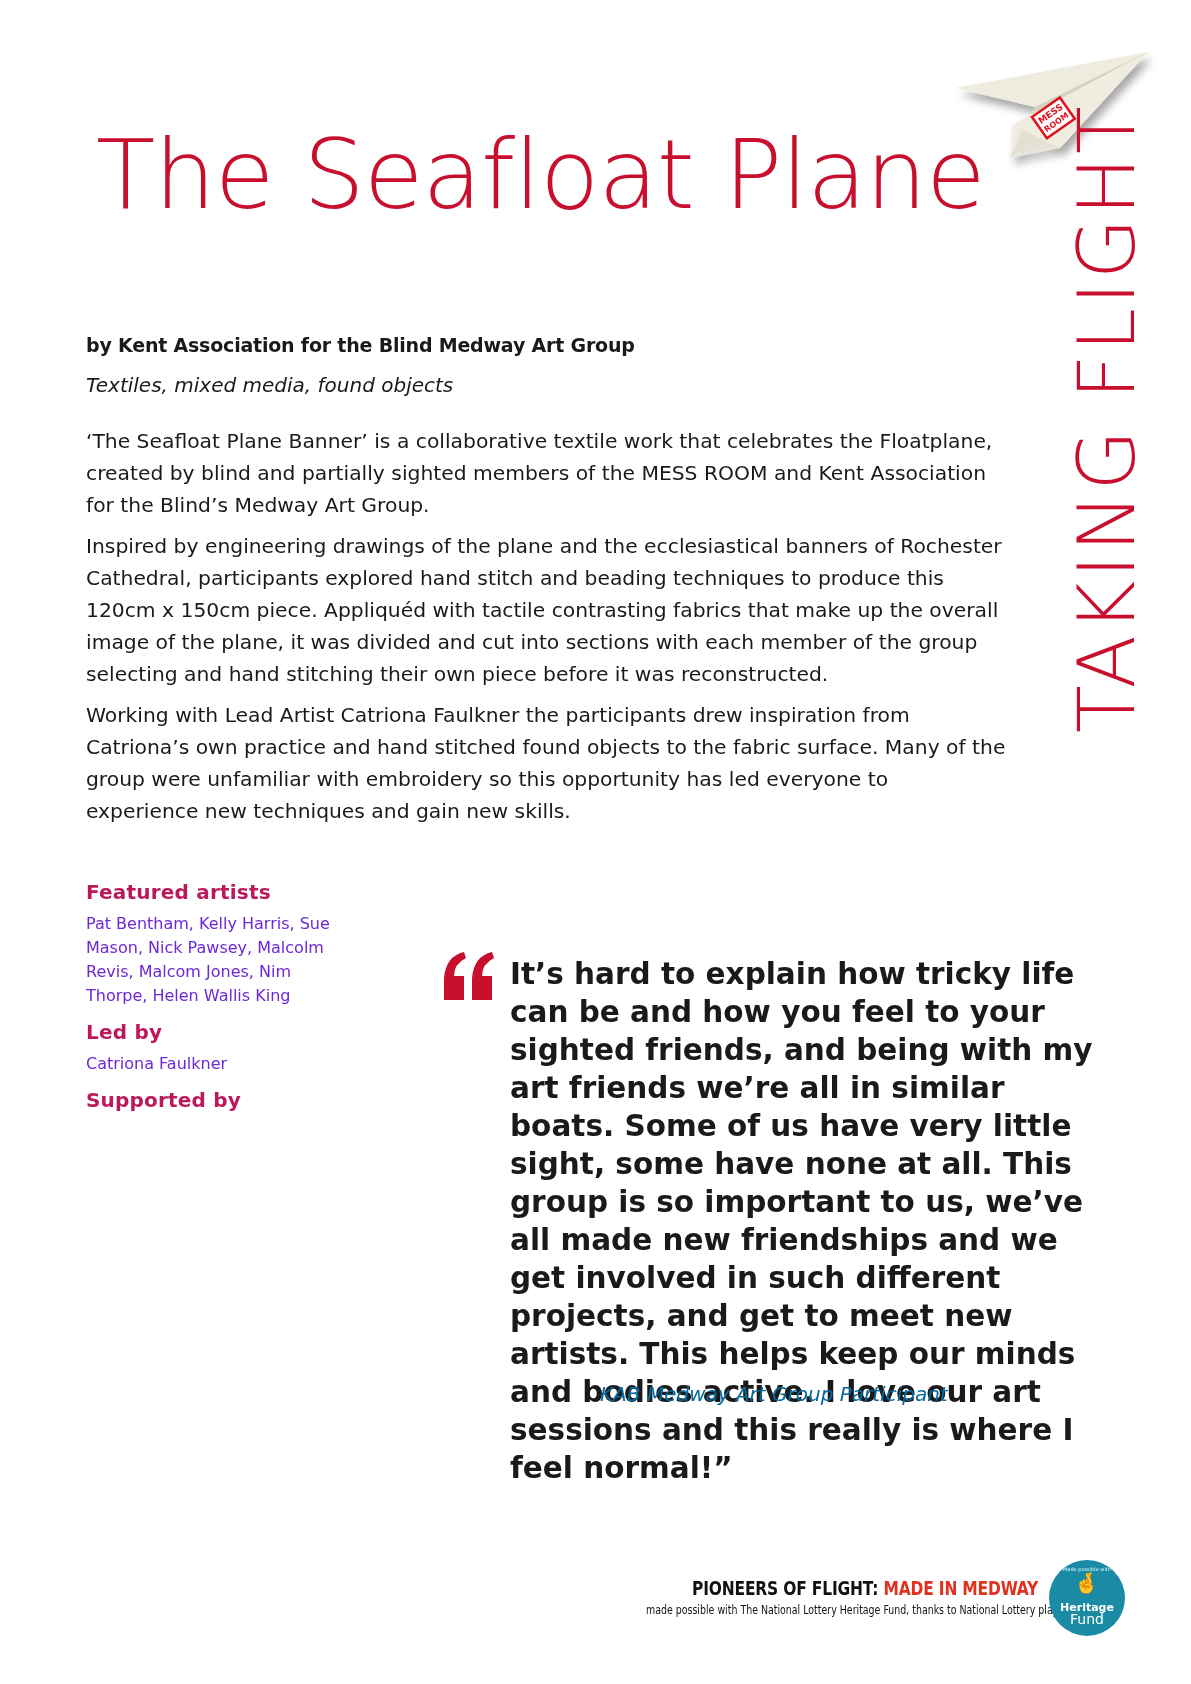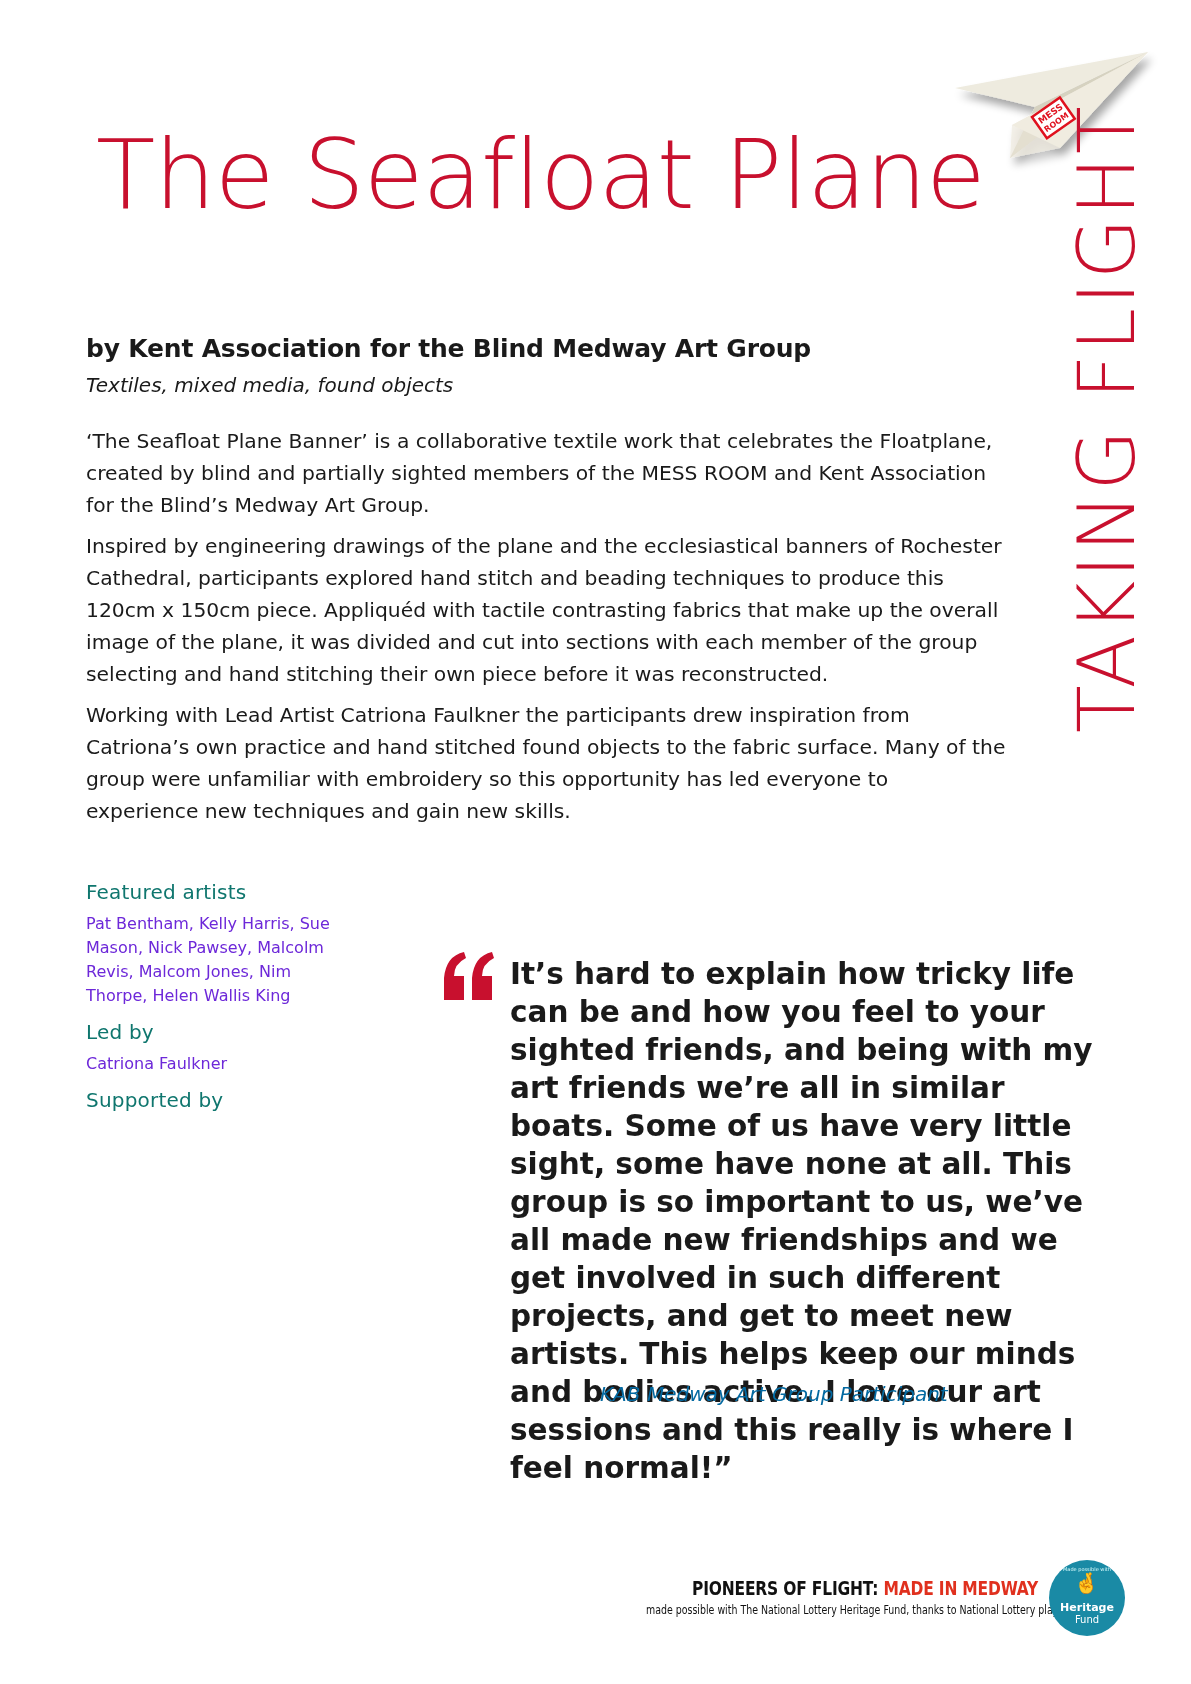--- a/index.html
+++ b/index.html
@@ -6,56 +6,56 @@
   body { width: 1191px; height: 1684px; position: relative; overflow: hidden;
          font-family: "DejaVu Sans", "Liberation Sans", sans-serif; color: #1a1a1a; }
   .abs { position: absolute; }
 
   .title { left: 84px; top: 110px; width: 900px; margin: 12px;
            font-family: "DejaVu Sans", sans-serif; font-weight: 200; font-size: 97px;
            line-height: 105px; color: #c8102e; letter-spacing: -1px;
            -webkit-text-stroke: 0px; }
   .title span { display: block; }
 
-  .byline { left: 86px; top: 334px; font-size: 25px; font-weight: bold; color: #1a1a1a; margin: 0; letter-spacing: -0.2px; text-align: center;}
+  .byline { left: 86px; top: 334px; font-size: 19px; font-weight: bold; color: #1a1a1a; margin: 0; letter-spacing: -0.2px; text-align: center;}
   .medium { left: 86px; top: 373px; font-size: 20px; font-style: italic; color: #1a1a1a; margin: 0; }
 
   .body { left: 86px; top: 425px; width: 920px; font-size: 20.3px; line-height: 32px; color: #1a1a1a; }
   .body p { margin: 0 0 9px 0; }
 
   .vertical { left: 1072px; top: 143px; width: 70px; height: 590px; }
   .vertical span { position: absolute; left: 0; top: 0; width: 590px; height: 70px;
                    transform-origin: 0 0; transform: translate(0, 590px) rotate(-90deg);
                    font-size: 78px; line-height: 70px; font-weight: 200; color: #c8102e;
                    letter-spacing: 3px; white-space: nowrap; text-align: center; }
 
   .plane { left: 950px; top: 45px; width: 220px; height: 130px; }
 
   .sidebar { left: 86px; top: 880px; width: 320px; }
-  .sidebar h3 { margin: 0 0 8px 0; font-size: 20px; font-weight: normal; color: #0f766e; letter-spacing: 0.2px;}
+  .sidebar h3 { margin: 0 0 8px 0; font-size: 20px; font-weight: bold; color: #be185d; letter-spacing: 0.2px;}
   .sidebar p { margin: 0 0 12px 0; font-size: 16px; line-height: 24px; color: #6d28d9; }
 
   .quote-mark { left: 440px; top: 948px; width: 58px; height: 60px; }
   .quote { left: 510px; top: 955px; width: 590px; font-size: 29.5px; line-height: 38px;
            font-weight: 700; color: #1a1a1a; margin: 0; }
   .attribution { left: 600px; top: 1382px; width: 510px; text-align: left; font-size: 20px;
                  font-style: italic; color: #0369a1; margin: 0; }
 
   .footer-title { left: 618px; top: 1576px; width: 420px; text-align: right; font-family: "DejaVu Sans Condensed", "DejaVu Sans", sans-serif;
                   font-weight: bold; font-size: 20px; letter-spacing: -0.2px; color: #111; white-space: nowrap; transform: scaleX(0.86); transform-origin: right center;}
   .footer-title .red { color: #e0301e; }
   .footer-sub { left: 560px; top: 1603px; width: 478px; text-align: right; font-size: 11.5px; color: #111;
                 white-space: nowrap; transform: scaleX(0.82); transform-origin: right center; }
 
   .hf-logo { left: 1049px; top: 1560px; width: 76px; height: 76px; border-radius: 50%; background: #1a8aa5;
              color: #fff; text-align: center; }
   .hf-logo .arc { position: absolute; left: 0; top: 6px; width: 76px; font-size: 5px; color: #dff; }
   .hf-logo .hand { position: absolute; left: 0; top: 12px; width: 76px; font-size: 20px; line-height: 22px; }
   .hf-logo .t1 { position: absolute; left: 0; top: 42px; width: 76px; font-size: 11px; line-height: 12px; font-weight: bold;}
-  .hf-logo .t2 { position: absolute; left: 0; top: 54px; width: 76px; font-size: 10px; line-height: 11px; }
+  .hf-logo .t2 { position: absolute; left: 0; top: 54px; width: 76px; font-size: 14px; line-height: 11px; }
 </style>
 </head>
 <body>
 
 <h1 class="abs title">
   <span>The Seafloat Plane</span>
 </h1>
 
 <p class="abs byline">by Kent Association for the Blind Medway Art Group</p>
 <p class="abs medium">Textiles, mixed media, found objects</p>

